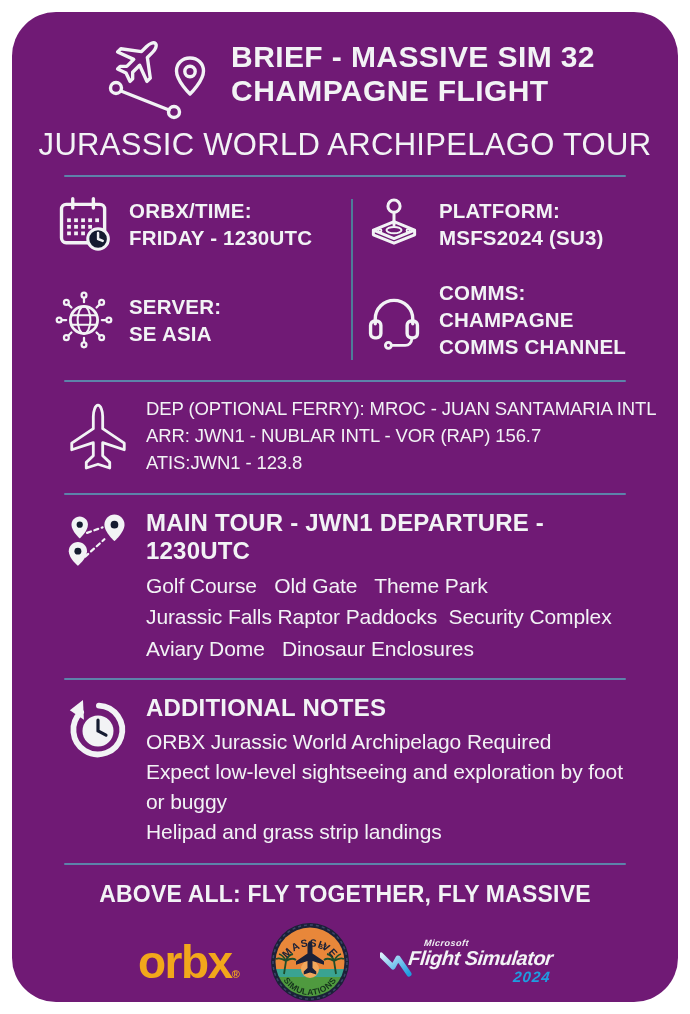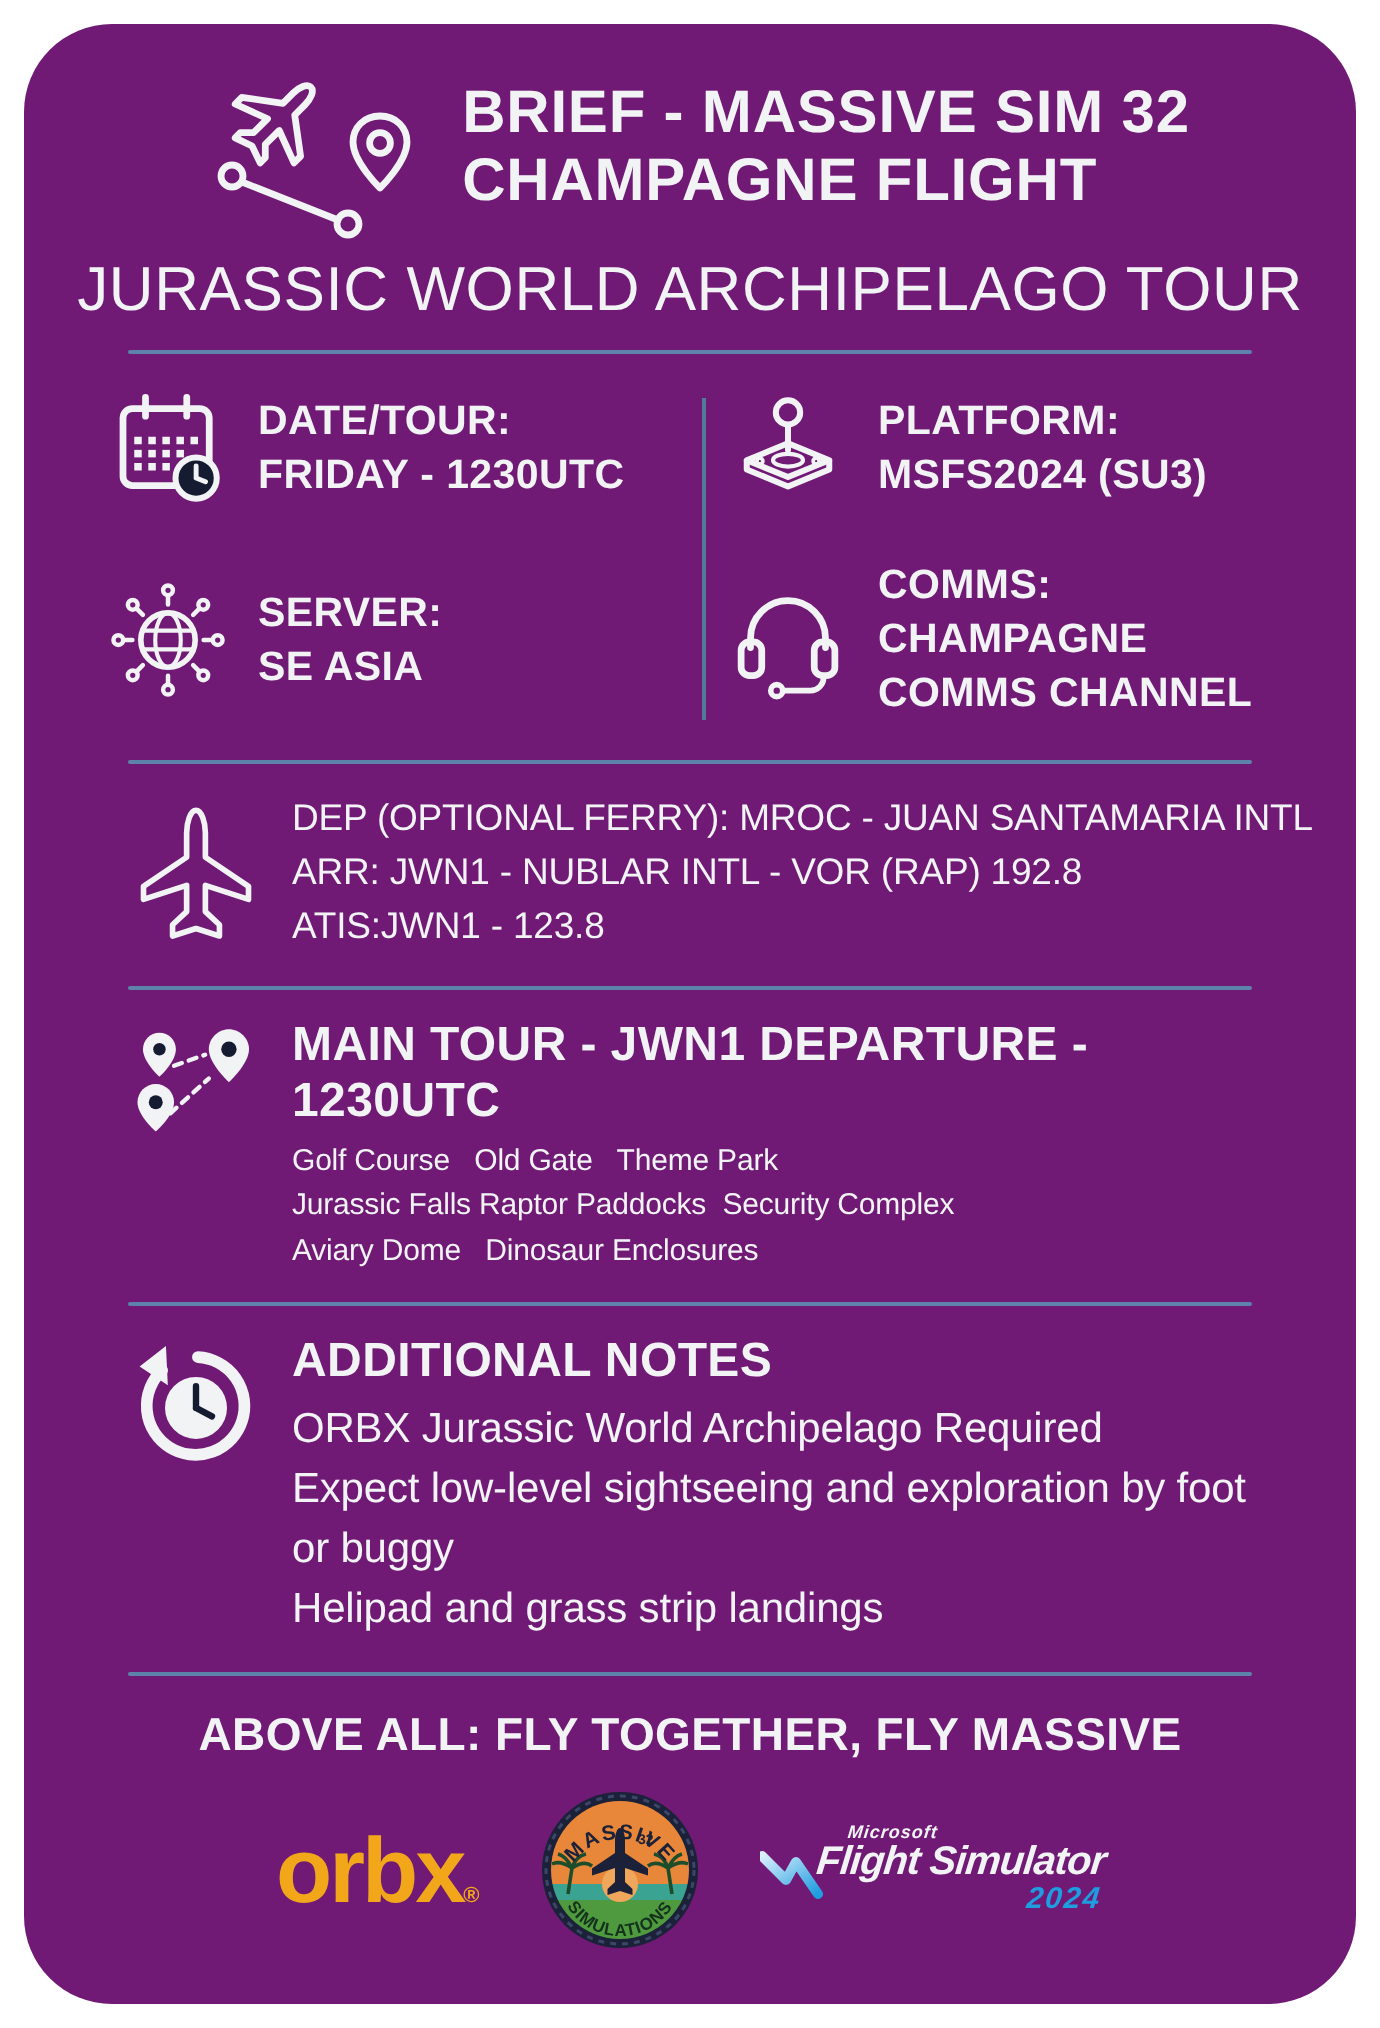--- a/index.html
+++ b/index.html
@@ -30,21 +30,21 @@
   .vline{position:absolute;left:calc(50% + 6px);top:22px;bottom:16px;width:2px;background:#4d7d98;}
   .info-item{display:flex;align-items:center;gap:15px;}
   .info-icon{width:60px;flex:none;display:flex;justify-content:center;}
   .info-text{font-size:20.5px;font-weight:700;line-height:1.32;letter-spacing:.2px;}
   .pre{white-space:pre-line;}
   
   .section{display:flex;gap:12px;padding:14px 34px 0 50px;}
   .section-icon{width:72px;flex:none;display:flex;justify-content:center;align-items:flex-start;padding-top:4px;}
   .section-heading{font-size:24px;font-weight:800;letter-spacing:.2px;margin-bottom:5px;}
   .body-line{font-size:18.5px;font-weight:400;line-height:1.45;letter-spacing:-0.1px;white-space:nowrap;}
-  .tour .body-line{font-size:15px;line-height:1.5;white-space:pre-wrap;}
+  .tour .body-line{font-size:21px;line-height:1.5;white-space:pre-wrap;}
   .notes .body-line{font-size:21px;line-height:1.43;white-space:normal;max-width:505px;}
   
   .motto{text-align:center;font-size:23px;font-weight:800;letter-spacing:.2px;margin-top:16px;}
   .logos{display:flex;align-items:center;justify-content:center;gap:30px;margin-top:14px;}
   .orbx{font-size:46px;font-weight:800;color:#f2a71b;letter-spacing:-1.5px;line-height:1;}
   .orbx .rmark{font-size:11px;font-weight:700;letter-spacing:0;vertical-align:baseline;}
   .badge{width:80px;height:80px;flex:none;}
   .msfs{position:relative;display:flex;align-items:center;gap:2px;}
   .msfs-swoosh{flex:none;margin-right:-6px;margin-top:2px;}
   .msfs-text{font-style:italic;transform:skewX(-6deg);}
@@ -106,21 +106,21 @@
               <rect x="21.5" y="40" width="4" height="4"></rect>
               <rect x="29" y="40" width="4" height="4"></rect>
           </g>
           <circle cx="47" cy="48" r="11" fill="#151c31" stroke="#f2f3f5" stroke-width="3.2"></circle>
           <g class="stroke" stroke-width="2.6">
               <path d="M47,48 V41.5 M47,48 L52,50"></path>
             </g>
         </svg>
       </div>
       <div class="info-text">
-        <div>DATE/TOUR:</div>
+        <div>ORBX/TIME:</div>
         <div>FRIDAY - 1230UTC</div>
       </div>
     </div>
 
     <div class="info-item">
       <div class="info-icon">
         <svg width="60" height="60" viewBox="0 0 64 64">
           <g class="stroke" stroke-width="3.2">
             <circle cx="32" cy="13" r="6.5"></circle>
             <line x1="32" y1="20" x2="32" y2="33"></line>
@@ -196,21 +196,21 @@
   <div class="divider div2"></div>
 
   <div class="section routing">
     <div class="section-icon">
       <svg width="60" height="76" viewBox="0 0 64 80">
         <path class="stroke" stroke-width="3" d="M32,5 c3,0 5,6.5 5,12 v13 l23,15.5 v7 l-23,-7.5 v14 l7.5,7 v6 l-12.5,-4 -12.5,4 v-6 l7.5,-7 v-14 l-23,7.5 v-7 l23,-15.5 v-13 c0,-5.5 2,-12 5,-12 z"></path>
       </svg>
     </div>
     <div>
       <div class="body-line">DEP (OPTIONAL FERRY): MROC - JUAN SANTAMARIA INTL</div>
-      <div class="body-line">ARR: JWN1 - NUBLAR INTL - VOR (RAP) 192.8</div>
+      <div class="body-line">ARR: JWN1 - NUBLAR INTL - VOR (RAP) 156.7</div>
       <div class="body-line">ATIS:JWN1 - 123.8</div>
     </div>
   </div>
 
   <div class="divider div3"></div>
 
   <div class="section tour">
     <div class="section-icon">
       <svg width="64" height="58" viewBox="0 0 70 60">
         <g fill="#f2f3f5">

